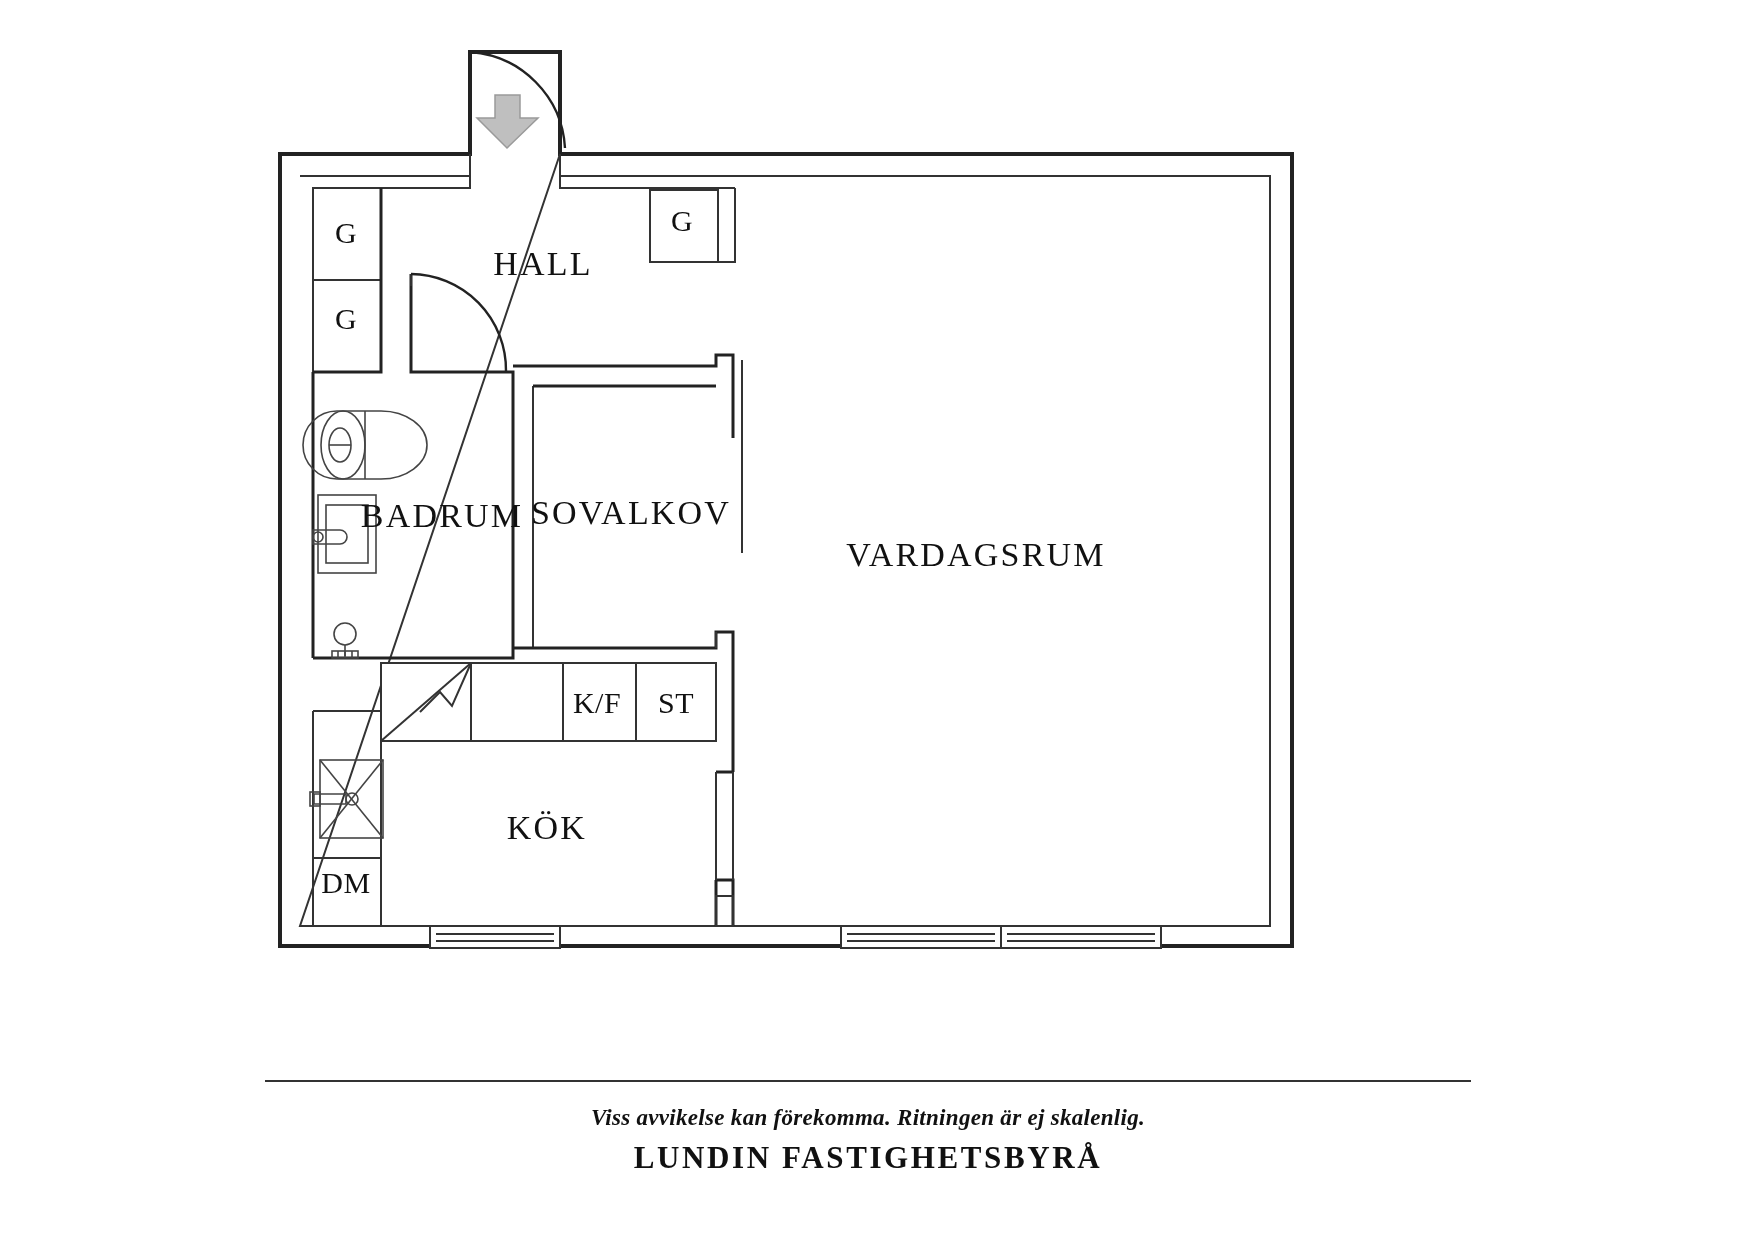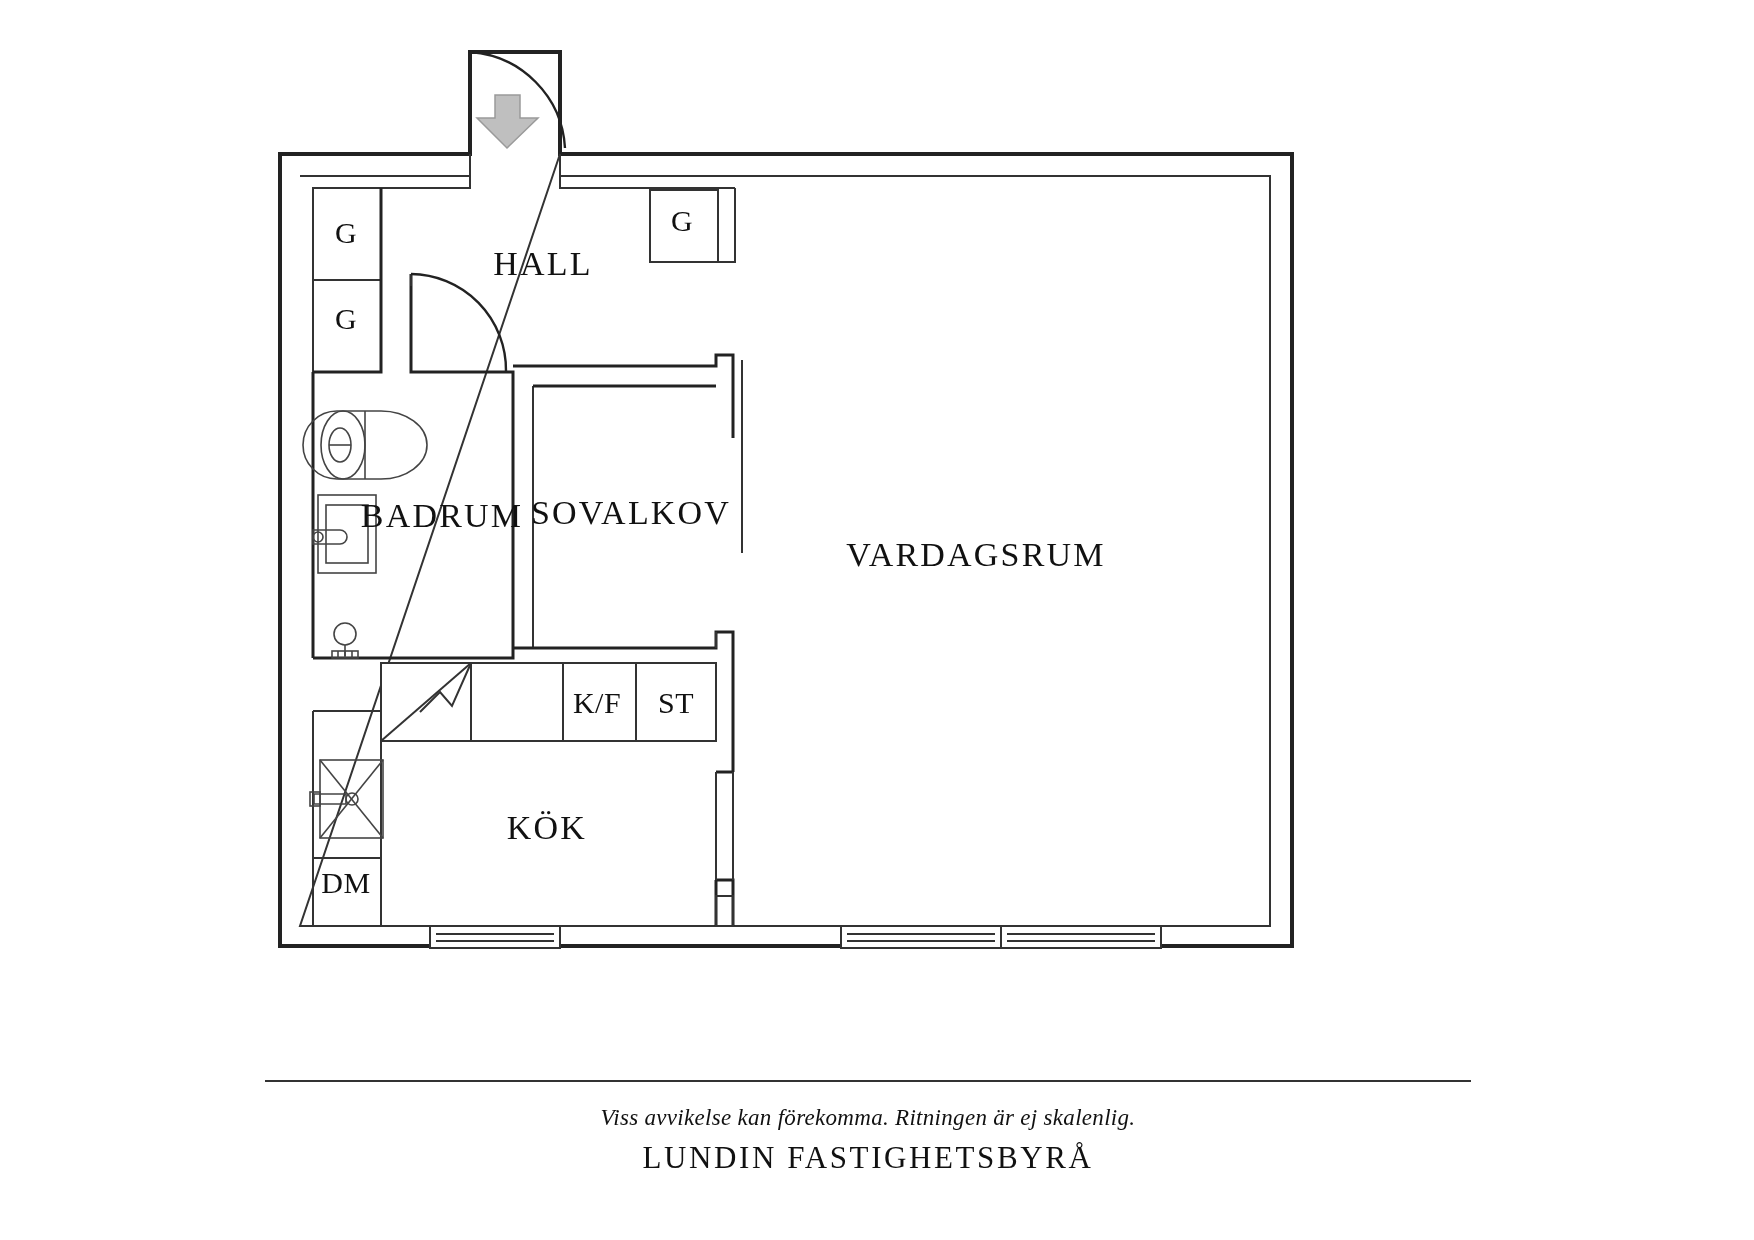--- a/index.html
+++ b/index.html
@@ -74,20 +74,21 @@
     text-anchor: middle;
     dominant-baseline: middle;
     letter-spacing: 0.5px;
   }
   .footer-wrap {
     position: absolute;
     left: 0;
     top: 1080px;
     width: 1736px;
     text-align: center;
+    font-weight: bold;
   }
   .footer-rule {
     width: 1206px;
     margin: 0 auto 22px auto;
     border-top: 2px solid #333333;
     height: 0;
   }
   .disclaimer {
     font-family: "Liberation Serif", "DejaVu Serif", serif;
     font-style: italic;

